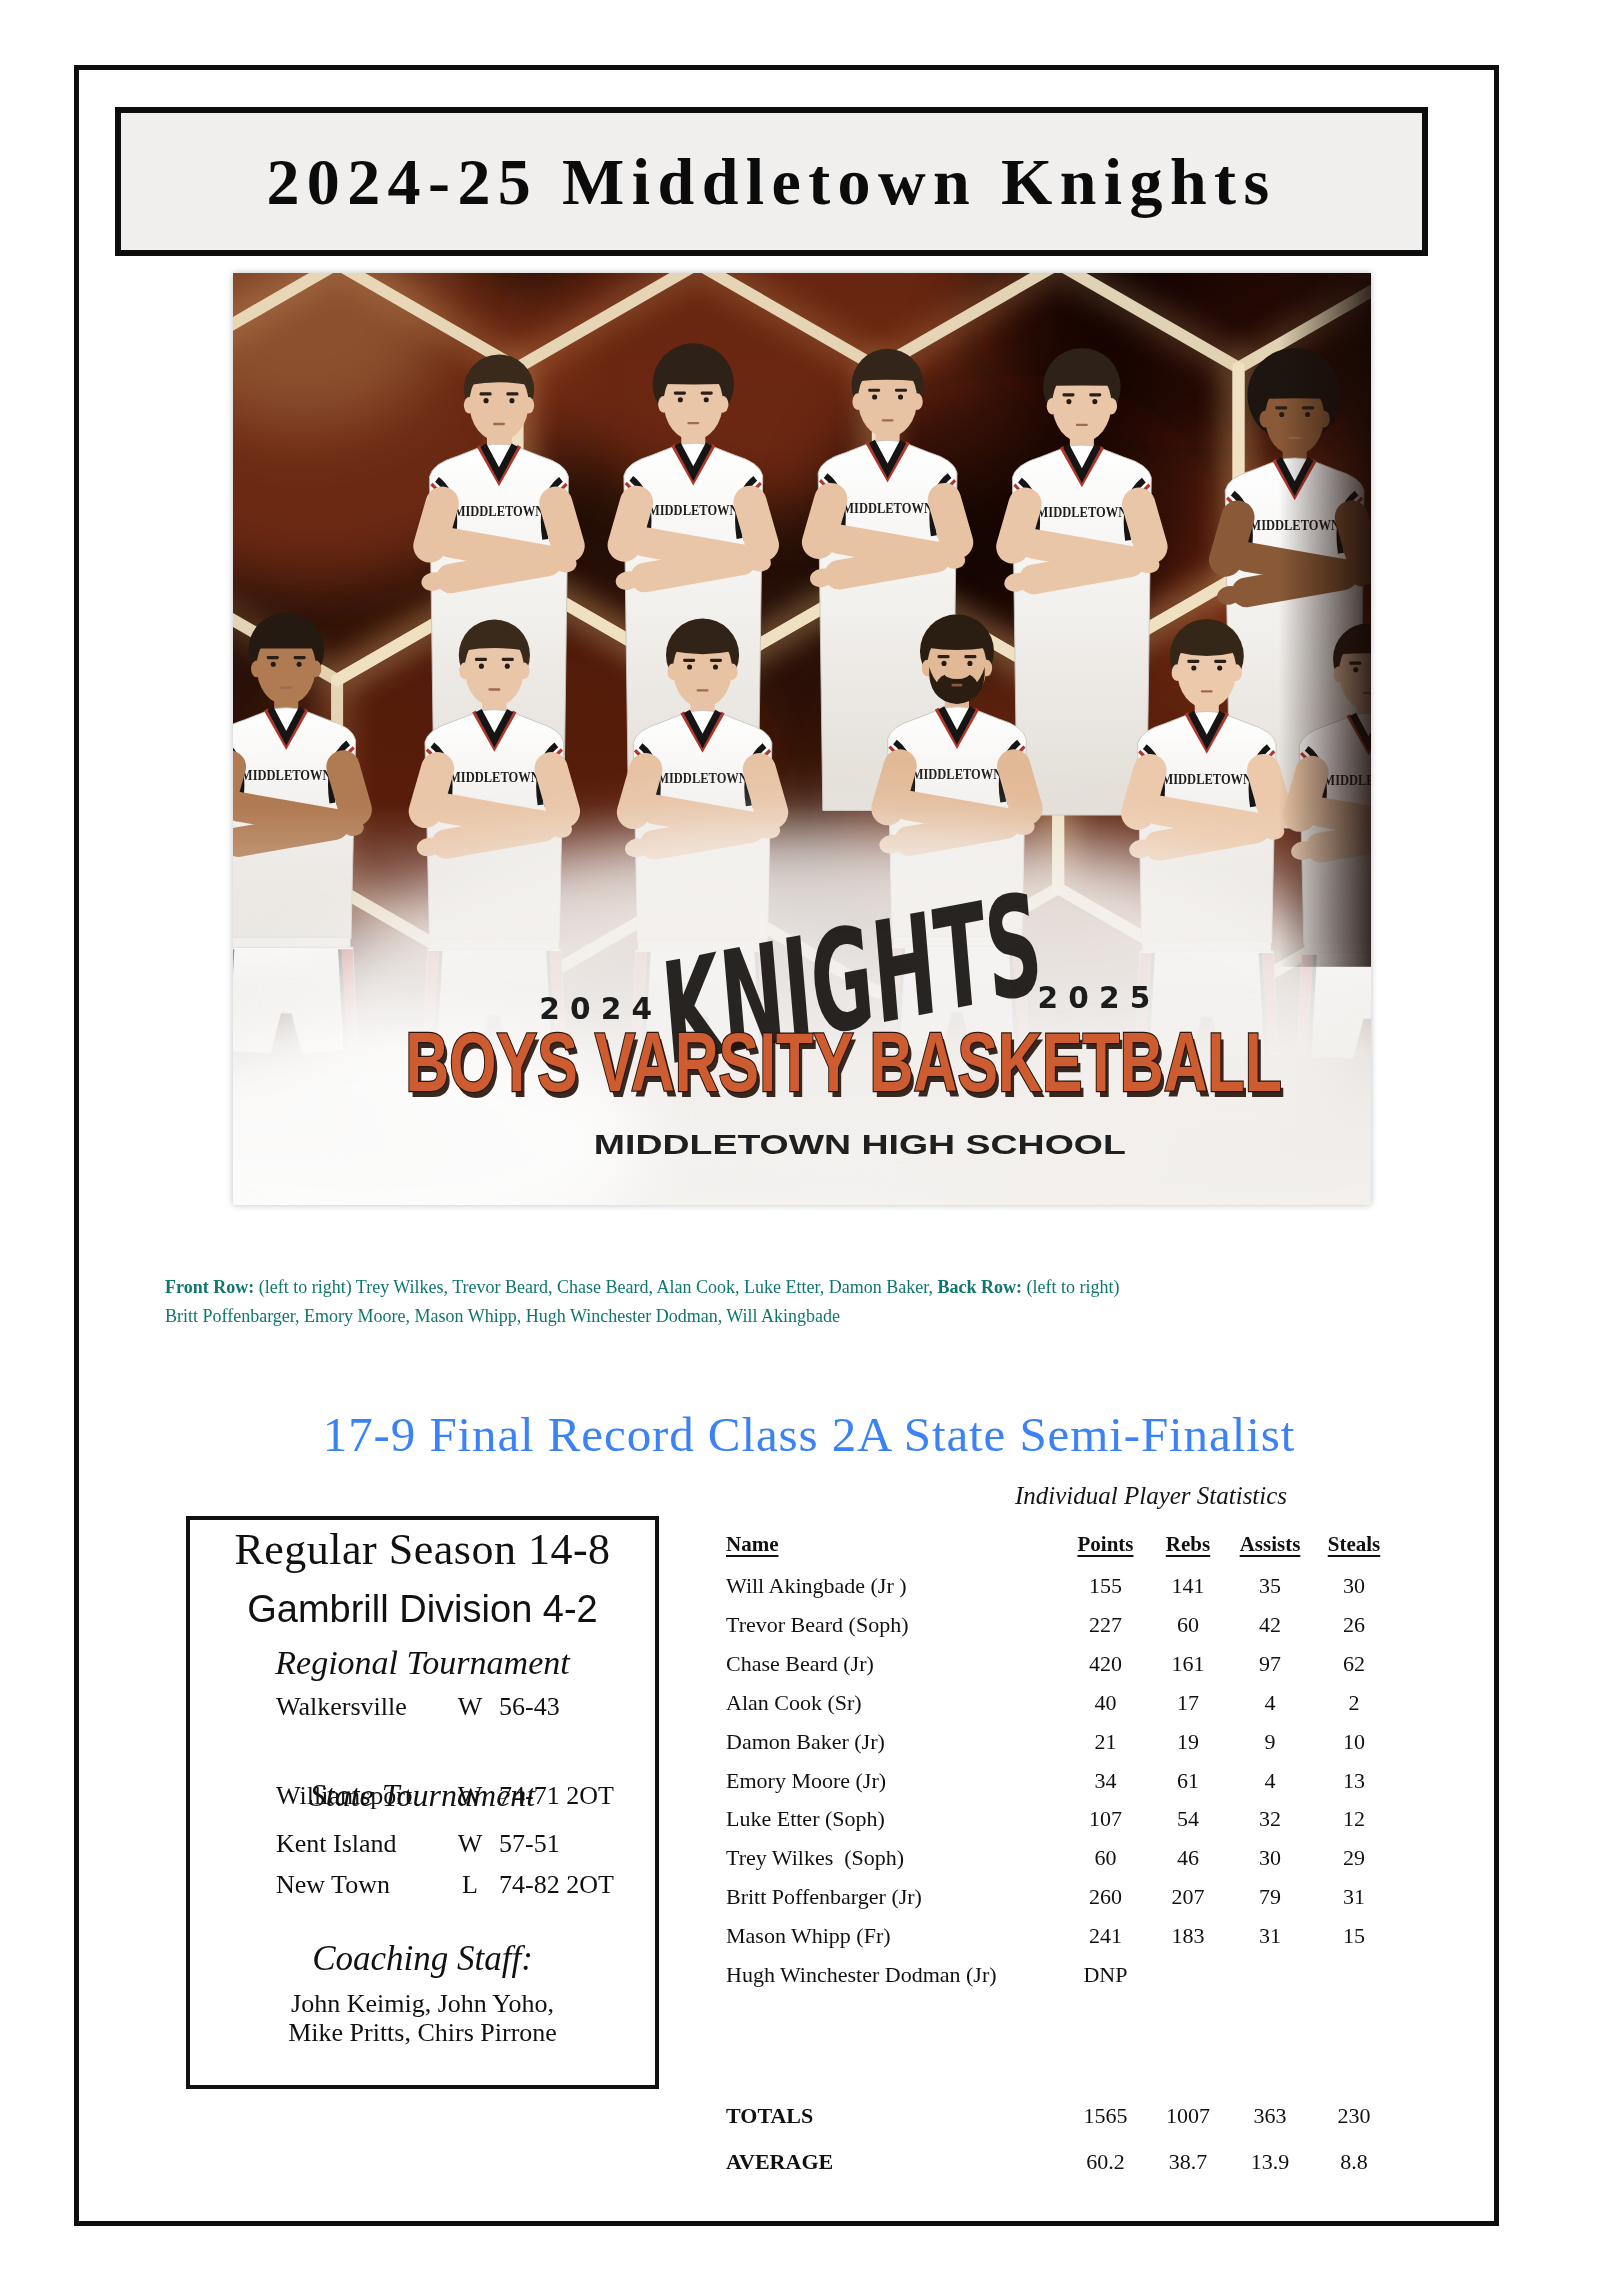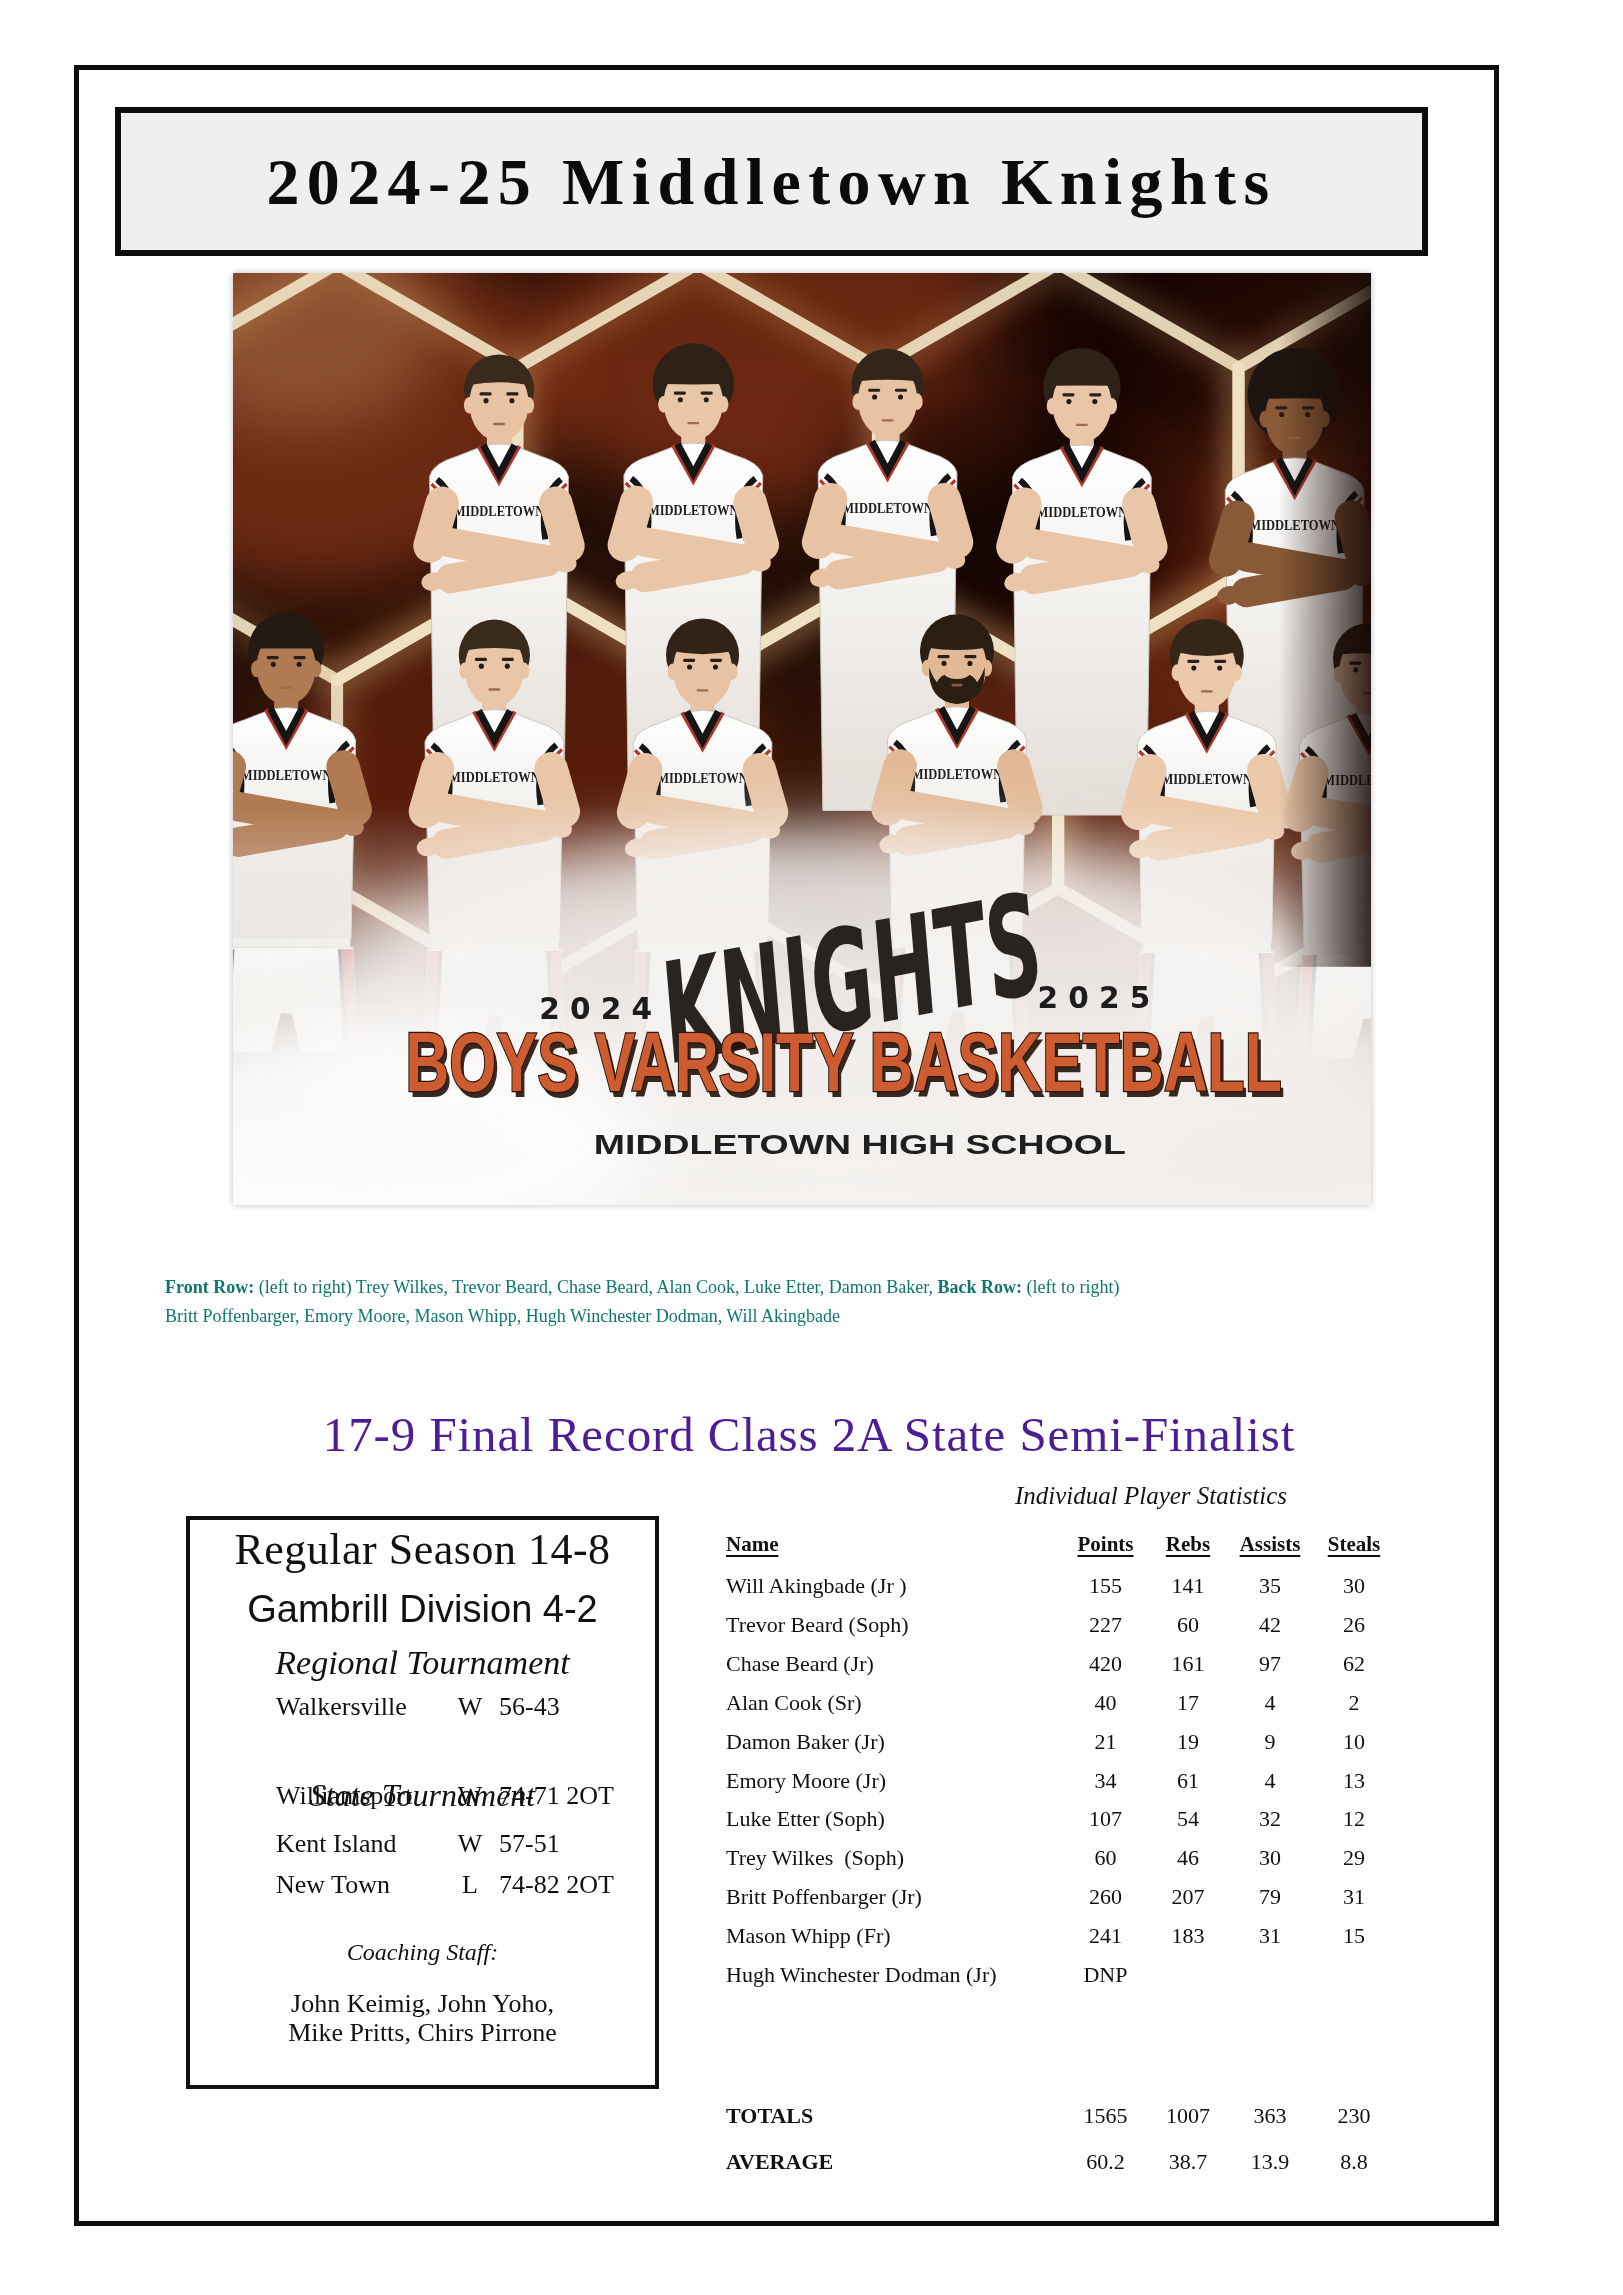--- a/index.html
+++ b/index.html
@@ -4,30 +4,30 @@
 <style>
   html,body{margin:0;padding:0;background:#ffffff;}
   body{width:1623px;height:2295px;position:relative;font-family:"Liberation Serif",serif;color:#111;}
   .frame{position:absolute;left:74px;top:65px;width:1415px;height:2151px;border:5.6px solid #0d0d0d;background:#ffffff;}
   .title-box{position:absolute;left:36px;top:37px;width:1301px;height:137px;border:6.5px solid #0d0d0d;background:#f1efee;display:flex;align-items:center;justify-content:center;}
   .title-box h1{margin:0;font-family:"Liberation Serif",serif;font-weight:bold;font-size:66px;letter-spacing:7.4px;color:#0b0b0b;white-space:nowrap;}
   .team-photo{position:absolute;left:154px;top:203px;width:1138px;height:932px;margin:0;overflow:hidden;background:#1a0c06;box-shadow:0 0 6.5px rgba(0,0,0,.25);}
   .team-photo svg{display:block;width:100%;height:100%;}
   .caption{position:absolute;left:86px;top:1185px;width:1277px;font-size:18px;line-height:29px;color:#0f766e;}
   .caption b{font-weight:bold;}
-  .record{position:absolute;left:45px;right:0;top:1336px;margin:0;text-align:center;font-weight:400;font-size:49px;letter-spacing:0.9px;color:#4c1d95;white-space:nowrap;}
+  .record{position:absolute;left:45px;right:0;top:1336px;margin:0;text-align:center;font-weight:400;font-size:49px;letter-spacing:0.9px;color:#3b82f6;white-space:nowrap;}
   .stats-title{position:absolute;left:864px;top:1412px;width:416px;text-align:center;font-style:italic;font-size:25px;color:#141414;}
   
   .season-box{position:absolute;left:107px;top:1446px;width:465px;height:565px;border:4.2px solid #101010;}
   .season-box .sb{position:absolute;left:0;right:0;text-align:center;white-space:nowrap;}
   .sb-title{top:3.7px;font-size:44px;letter-spacing:0.5px;}
   .sb-division{top:68px;font-family:"Liberation Sans",sans-serif;font-size:38px;}
   .sb-regional{top:124px;font-style:italic;font-size:34px;}
   .sb-state{top:257px;font-style:italic;font-size:32px;}
-  .sb-coaching{top:419px;font-style:italic;font-size:24px;}
+  .sb-coaching{top:419px;font-style:italic;font-size:35px;}
   .sb-coach1{top:469px;font-size:26px;}
   .sb-coach2{top:498px;font-size:26px;}
   .game-row{position:absolute;left:0;right:0;height:34px;font-size:26px;}
   .game-row .opp{position:absolute;left:86px;}
   .game-row .res{position:absolute;left:252px;width:56px;text-align:center;}
   .game-row .sco{position:absolute;left:309px;white-space:nowrap;}
   
   .stats-table{position:absolute;left:647px;top:1455px;width:671px;height:676px;font-size:22px;}
   .stat-row{position:absolute;left:0;width:671px;height:39px;display:grid;grid-template-columns:338px 83px 82px 82px 86px;align-items:center;}
   .stat-row .c-name{text-align:left;white-space:pre;}

